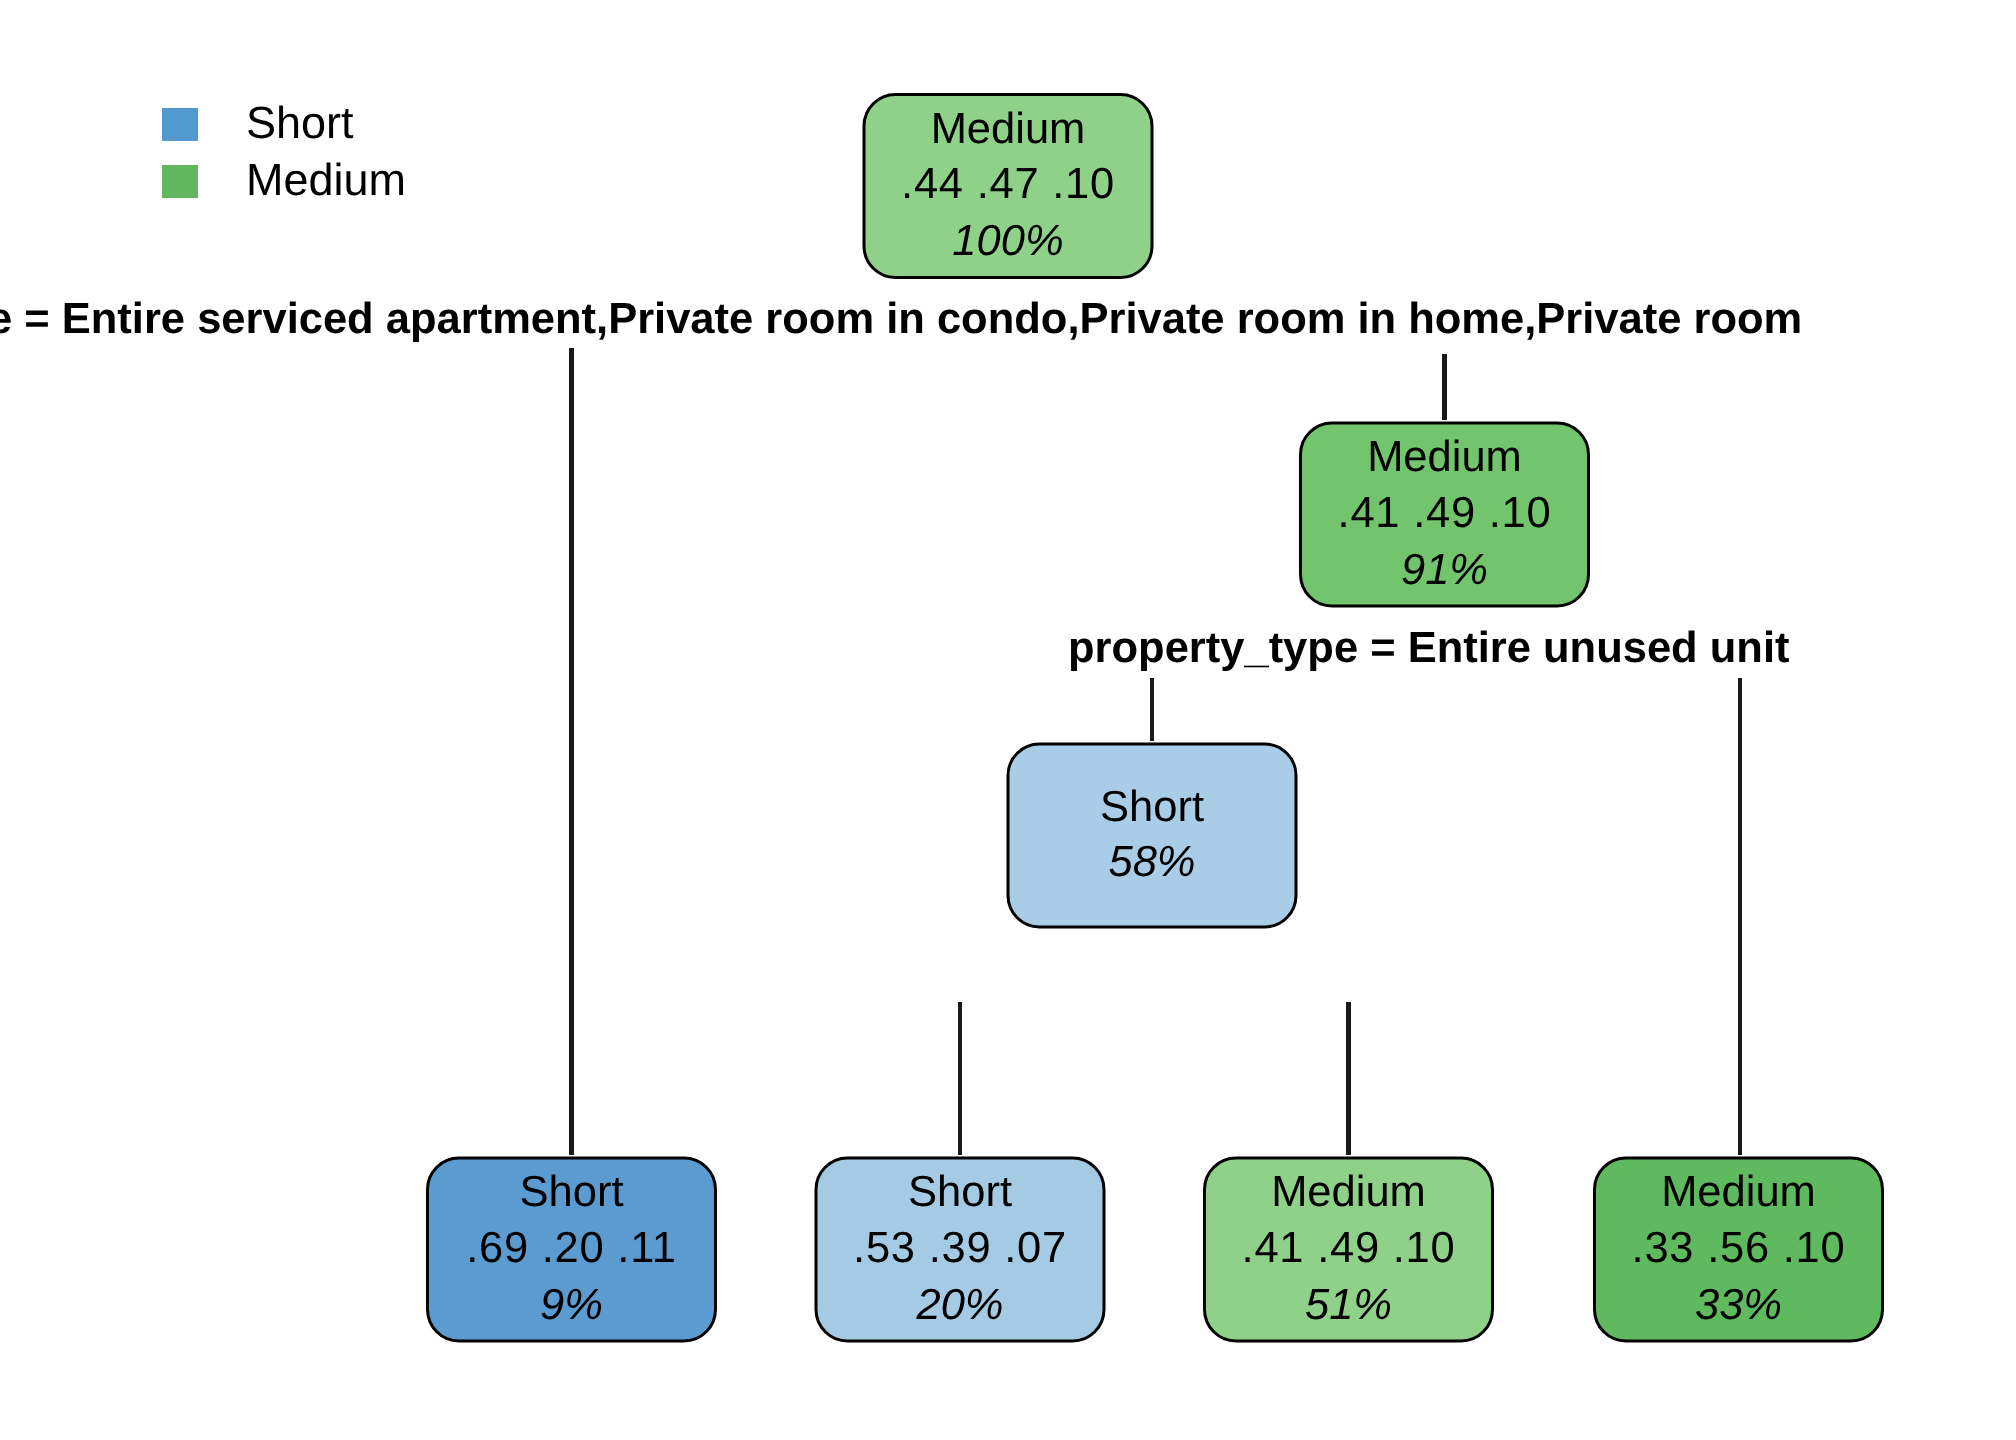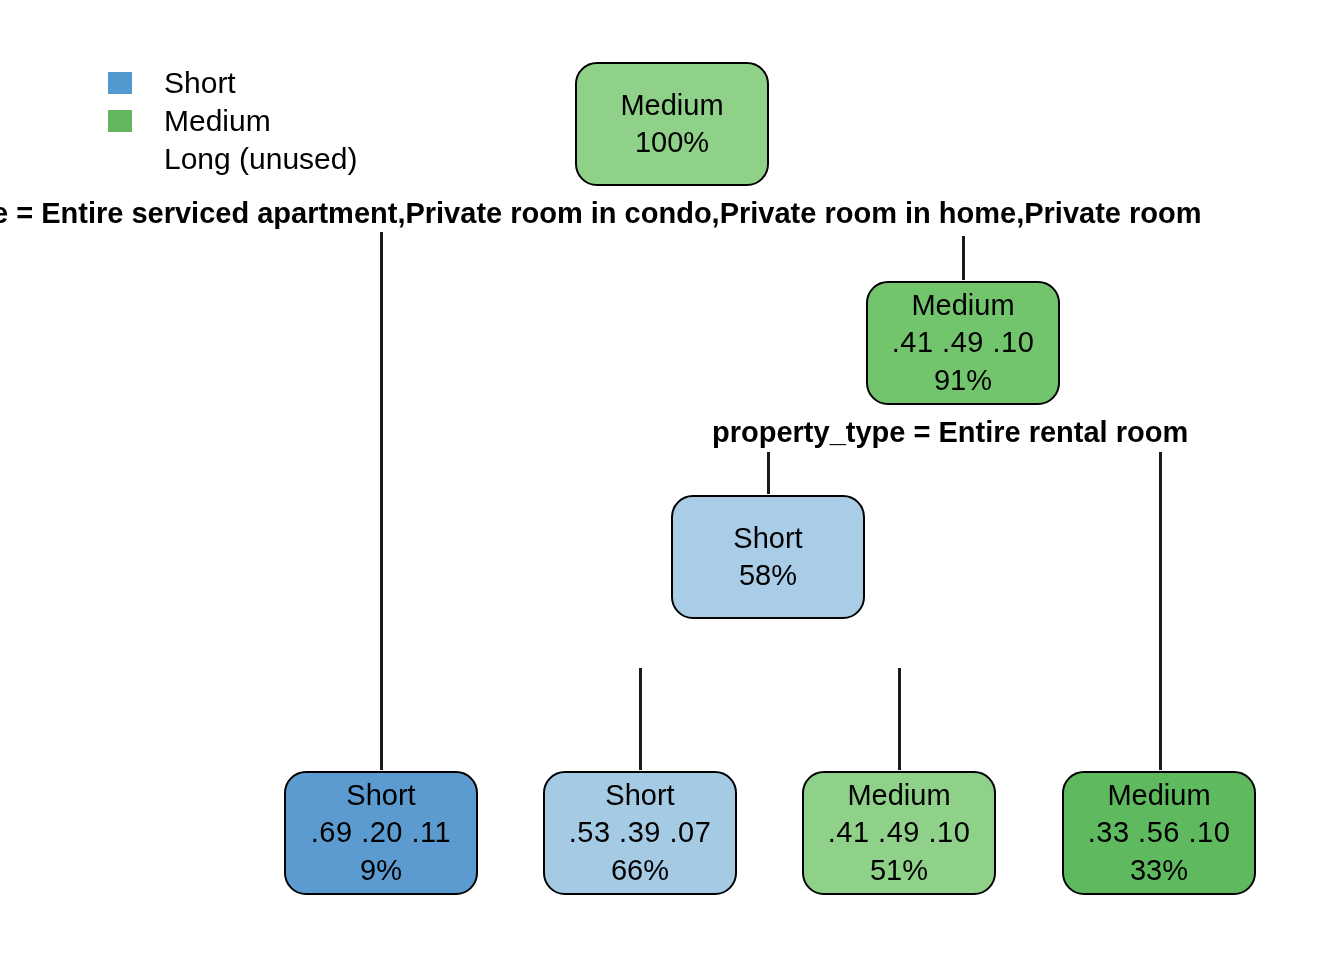--- a/index.html
+++ b/index.html
@@ -71,20 +71,21 @@
   }
   .node .cls {
     display: block;
   }
   .node .probs {
     display: block;
     letter-spacing: 0.5px;
   }
   .node .pct {
     display: block;
+    font-style: italic;
   }
 
   
   .split-label {
     position: absolute;
     font-size: 29px;
     font-weight: bold;
     color: #000000;
     white-space: nowrap;
     line-height: 1;
@@ -116,55 +117,55 @@
     <div class="legend-row">
       <span class="legend-swatch" style="background-color: rgb(81, 153, 206);"></span>
       <span class="legend-label">Short</span>
     </div>
     <div class="legend-row">
       <span class="legend-swatch" style="background-color: rgb(98, 182, 94);"></span>
       <span class="legend-label">Medium</span>
     </div>
     <div class="legend-row">
       <span class="legend-swatch empty"></span>
-      <span class="legend-label">Long (unused)</span>
     </div>
   </div>
 
   <div class="node" style="left: 575px; top: 62px; width: 194px; height: 124px; background-color: rgb(143, 209, 137);">
     <span class="cls">Medium</span>
+    <span class="probs">.44  .47  .10</span>
     <span class="pct">100%</span>
   </div>
 
   <div class="split-label" style="left:-8px; top:199px;">e = Entire serviced apartment,Private room in condo,Private room in home,Private room</div>
 
   <div class="node" style="left: 866px; top: 281px; width: 194px; height: 124px; background-color: rgb(115, 197, 109);">
     <span class="cls">Medium</span>
     <span class="probs">.41  .49  .10</span>
     <span class="pct">91%</span>
   </div>
 
-  <div class="split-label" style="left:712px; top:418px;">property_type = Entire rental room</div>
+  <div class="split-label" style="left:712px; top:418px;">property_type = Entire unused unit</div>
 
   <div class="node" style="left: 671px; top: 495px; width: 194px; height: 124px; background-color: rgb(169, 205, 230);">
     <span class="cls">Short</span>
     <span class="pct">58%</span>
   </div>
 
 
   <div class="node" style="left: 284px; top: 771px; width: 194px; height: 124px; background-color: rgb(91, 155, 208);">
     <span class="cls">Short</span>
     <span class="probs">.69  .20  .11</span>
     <span class="pct">9%</span>
   </div>
 
   <div class="node" style="left: 543px; top: 771px; width: 194px; height: 124px; background-color: rgb(165, 202, 228);">
     <span class="cls">Short</span>
     <span class="probs">.53  .39  .07</span>
-    <span class="pct">66%</span>
+    <span class="pct">20%</span>
   </div>
 
   <div class="node" style="left: 802px; top: 771px; width: 194px; height: 124px; background-color: rgb(143, 209, 137);">
     <span class="cls">Medium</span>
     <span class="probs">.41  .49  .10</span>
     <span class="pct">51%</span>
   </div>
 
   <div class="node" style="left: 1062px; top: 771px; width: 194px; height: 124px; background-color: rgb(95, 185, 95);">
     <span class="cls">Medium</span>

